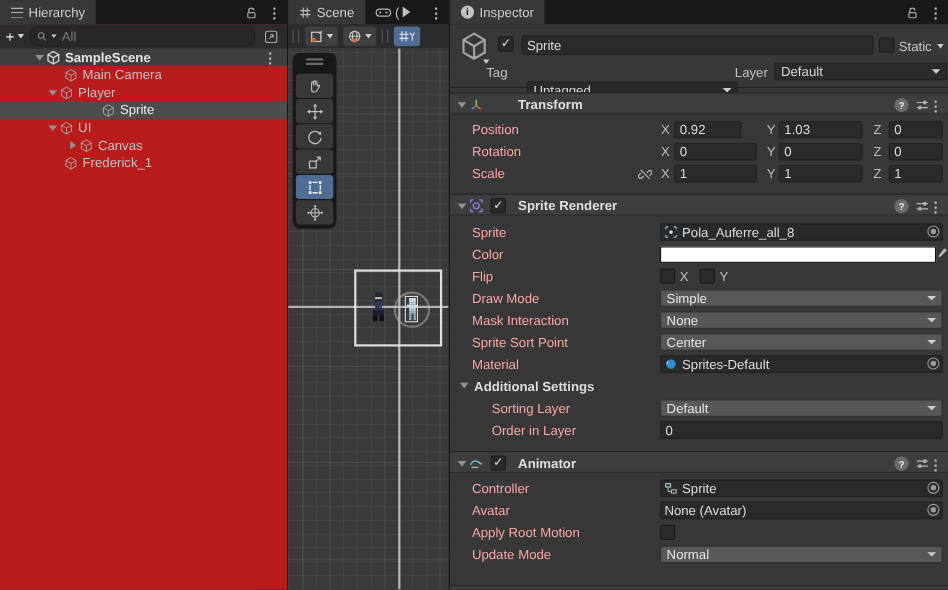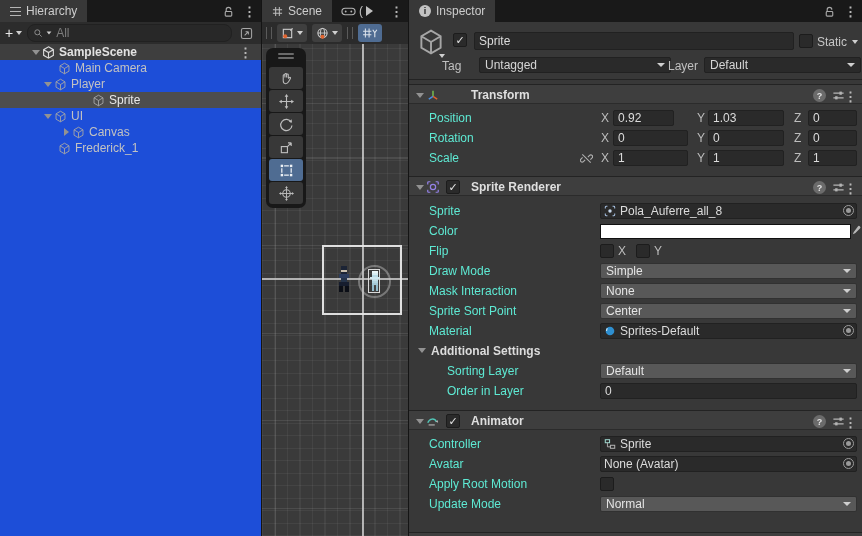--- a/index.html
+++ b/index.html
@@ -1,20 +1,20 @@
 <!DOCTYPE html>
 <html><head>
 <meta charset="utf-8">
 <style>
   html,body{margin:0;padding:0;}
   body{width:862px;height:536px;overflow:hidden;background:#383838;
        font-family:"Liberation Sans",sans-serif;font-size:12px;color:#c8c8c8;
        position:relative;-webkit-font-smoothing:antialiased;}
   .panel{position:absolute;top:0;bottom:0;}
-  #hierarchy{left:0;width:261px;background:#1d4ed8;}
+  #hierarchy{left:0;width:261px;background:#b91c1c;}
   #scenePanel{left:261px;width:147px;background:#383838;border-left:1px solid #141414;box-sizing:border-box;}
   #inspector{left:408px;right:0;background:#383838;border-left:1px solid #141414;box-sizing:border-box;}
 
   .tabbar{height:22px;background:#191919;display:flex;align-items:center;}
   .tab{height:22px;display:flex;align-items:center;gap:5px;padding:0 10px;background:#383838;color:#cdcdcd;box-sizing:border-box;}
   .tab .tlabel{white-space:nowrap;}
   .kebab{font-size:13px;font-weight:bold;color:#b8b8b8;padding:0 5px;cursor:pointer;}
   .iconbtn{display:flex;align-items:center;justify-content:center;padding:0 3px;}
 
   
@@ -97,21 +97,21 @@
   .dd-dark .cv{margin-left:auto;}
   .cb{width:14px;height:14px;background:#2a2a2a;border:1px solid #1c1c1c;border-radius:2px;display:flex;align-items:center;justify-content:center;color:#e6e6e6;font-size:11px;line-height:1;box-sizing:border-box;cursor:pointer;}
   .comp-h{position:absolute;left:0;right:0;height:20px;background:#3e3e3e;border-top:1px solid #232323;border-bottom:1px solid #2b2b2b;box-sizing:border-box;}
   .comp-h .title{position:absolute;left:62px;top:3px;font-weight:bold;color:#dfdfdf;}
   .comp-h .td{position:absolute;left:7px;top:8px;}
   .comp-h .cicon{position:absolute;left:17px;top:3px;}
   .comp-h .ccb{position:absolute;left:37px;top:3px;}
   .qmark{width:13px;height:13px;border-radius:50%;background:#6b6b6b;color:#e2e2e2;font-size:9px;font-weight:bold;display:flex;align-items:center;justify-content:center;}
   .hbr{position:absolute;top:4px;display:flex;align-items:center;}
   .i-row{position:absolute;left:0;right:0;height:18px;display:flex;align-items:center;}
-  .i-row .lab{margin-left:20px;color:#5eead4;}
+  .i-row .lab{margin-left:20px;color:#fca5a5;}
   .i-row .lab.sub{margin-left:38px;}
   .ctrl{position:absolute;left:191px;right:5px;height:16px;display:flex;align-items:center;gap:4px;}
   .objf{position:relative;flex:1;background:#2a2a2a;border:1px solid #212121;border-radius:2px;height:16px;display:flex;align-items:center;gap:4px;padding:0 3px;color:#dcdcdc;box-sizing:border-box;cursor:pointer;}
   .picker{width:11px;height:11px;border:1px solid #9a9a9a;border-radius:50%;position:absolute;right:2px;top:1px;box-sizing:border-box;}
   .picker::after{content:"";position:absolute;inset:2px;background:#9a9a9a;border-radius:50%;}
   .axl{color:#bdbdbd;}
   .swatch{position:absolute;left:191px;right:11px;top:2px;height:13px;background:#ffffff;border:1px solid #101010;}
   .bold{font-weight:bold;}
   .hier-lines{width:11px;height:9px;background:linear-gradient(#b5b5b5 0 1px,transparent 1px 4px,#b5b5b5 4px 5px,transparent 5px 8px,#b5b5b5 8px 9px);}
   .info-ic{width:12px;height:12px;border-radius:50%;background:#c2c2c2;color:#202020;font-size:9px;font-weight:bold;display:flex;align-items:center;justify-content:center;}
@@ -435,21 +435,21 @@
       <svg class="abs" style="left:8px;top:6px" width="28" height="28">
           <use href="#sym-cube"></use>
         </svg>
       <span class="abs cv sm" style="left:30px;top:32px"></span>
       <span class="abs cb" style="left:44px;top:11px">✓</span>
       <input class="abs nf bold" style="left: 65px; top: 10px; width: 320px; height: 18px;" value="Sprite">
       <span class="abs cb" style="left:390px;top:12px"></span>
       <span class="abs" style="left:408px;top:13px;color:#c6c6c6">Static</span>
       <span class="abs cv sm" style="right:4px;top:18px"></span>
       <span class="abs" style="left:33px;top:37px;color:#c0c0c0">Tag</span>
-      <div class="abs dd-dark" style="left:70px;top:35px;width:192px">
+      <div class="abs dd-dark" style="left:70px;top:52px;width:192px">
         <span>Untagged</span>
           <span class="cv"></span>
       </div>
       <span class="abs" style="left:259px;top:37px;color:#c0c0c0">Layer</span>
       <div class="abs dd-dark" style="left:295px;top:35px;right:1px">
         <span>Default</span>
           <span class="cv"></span>
       </div>
     </div>
 

